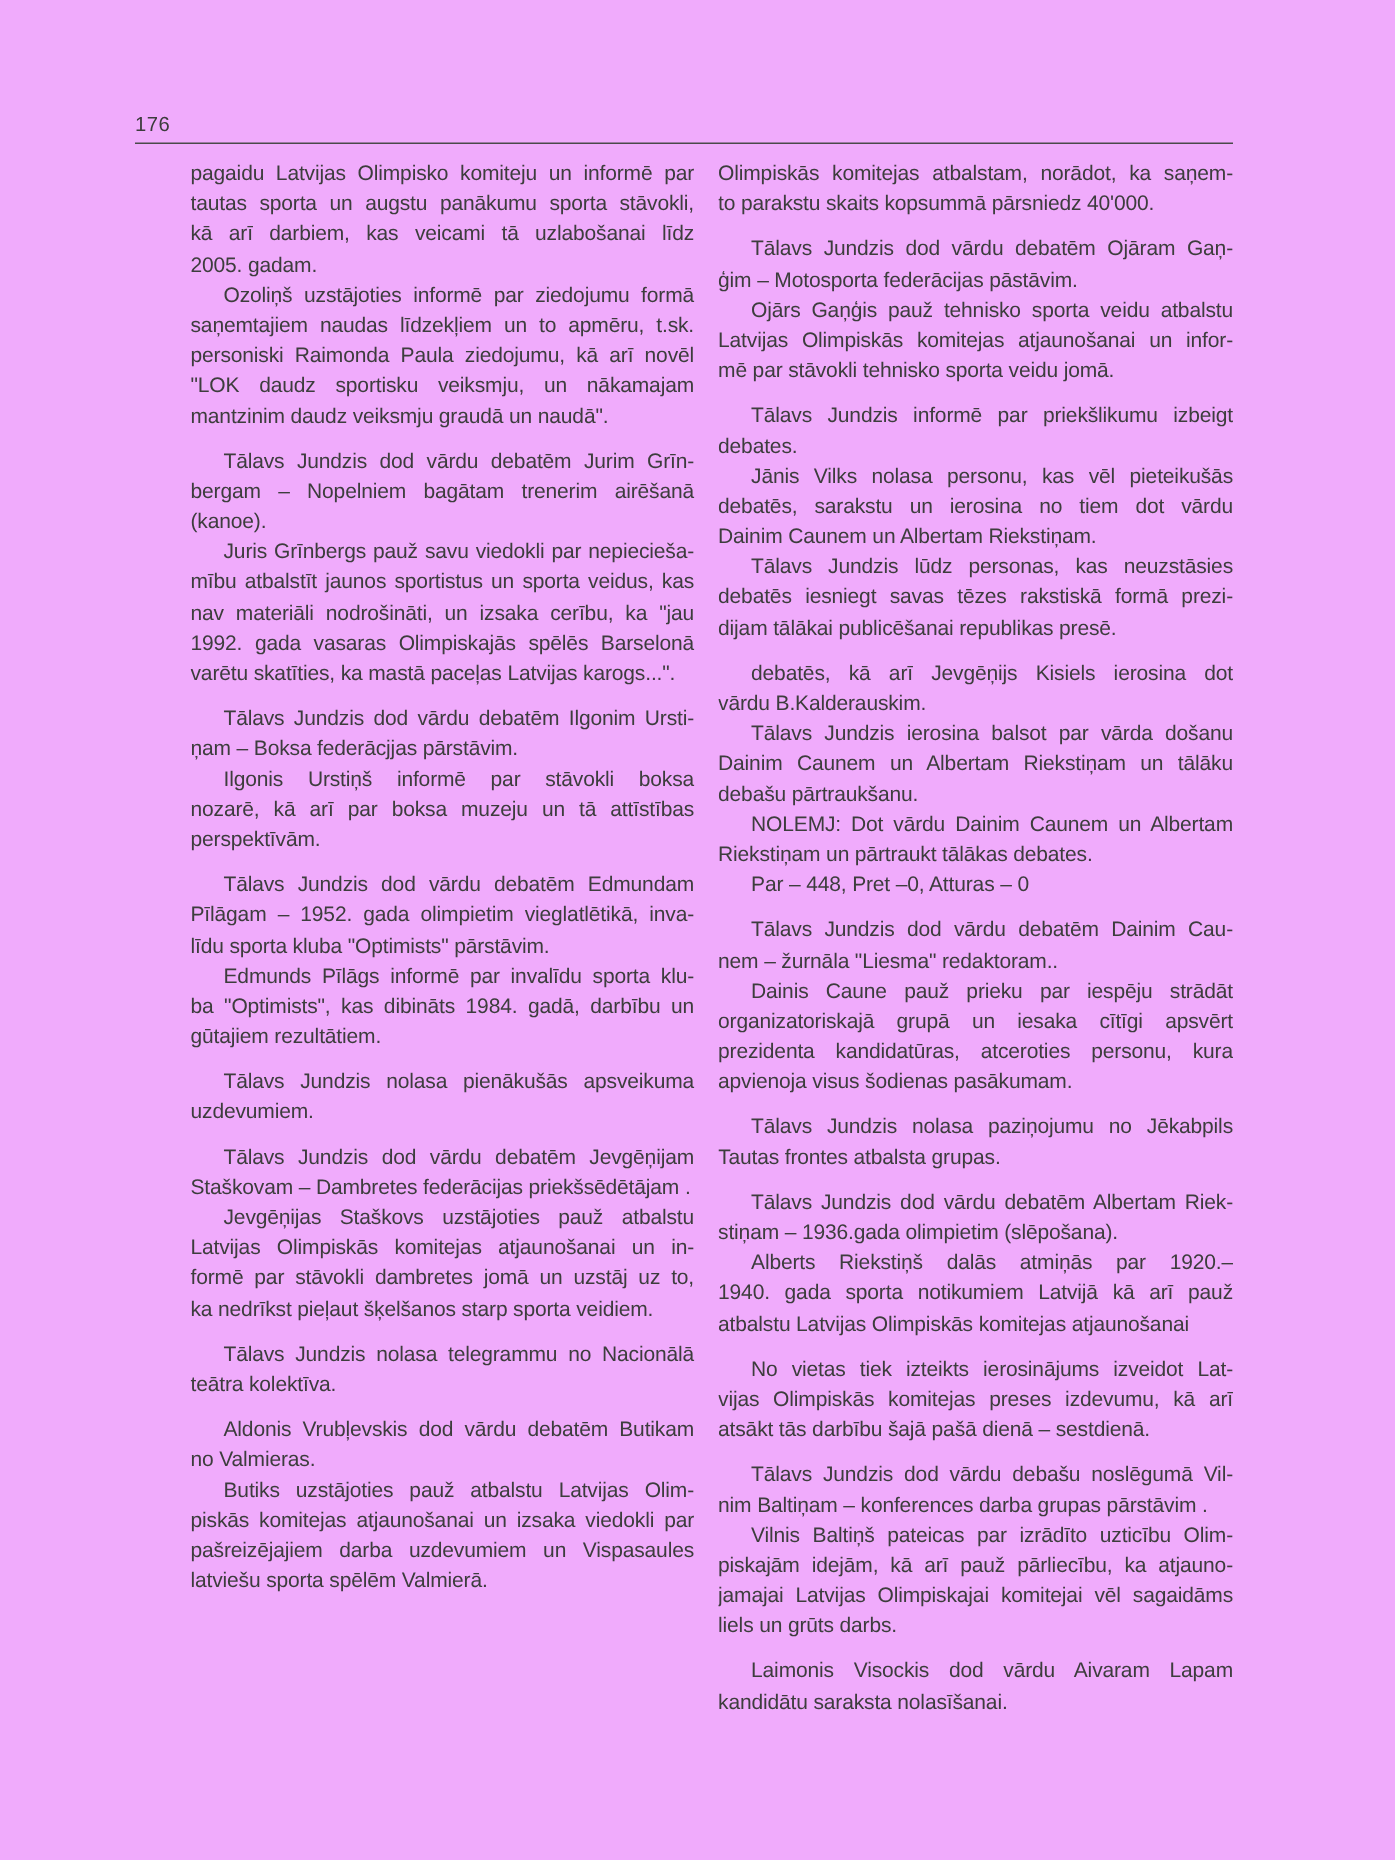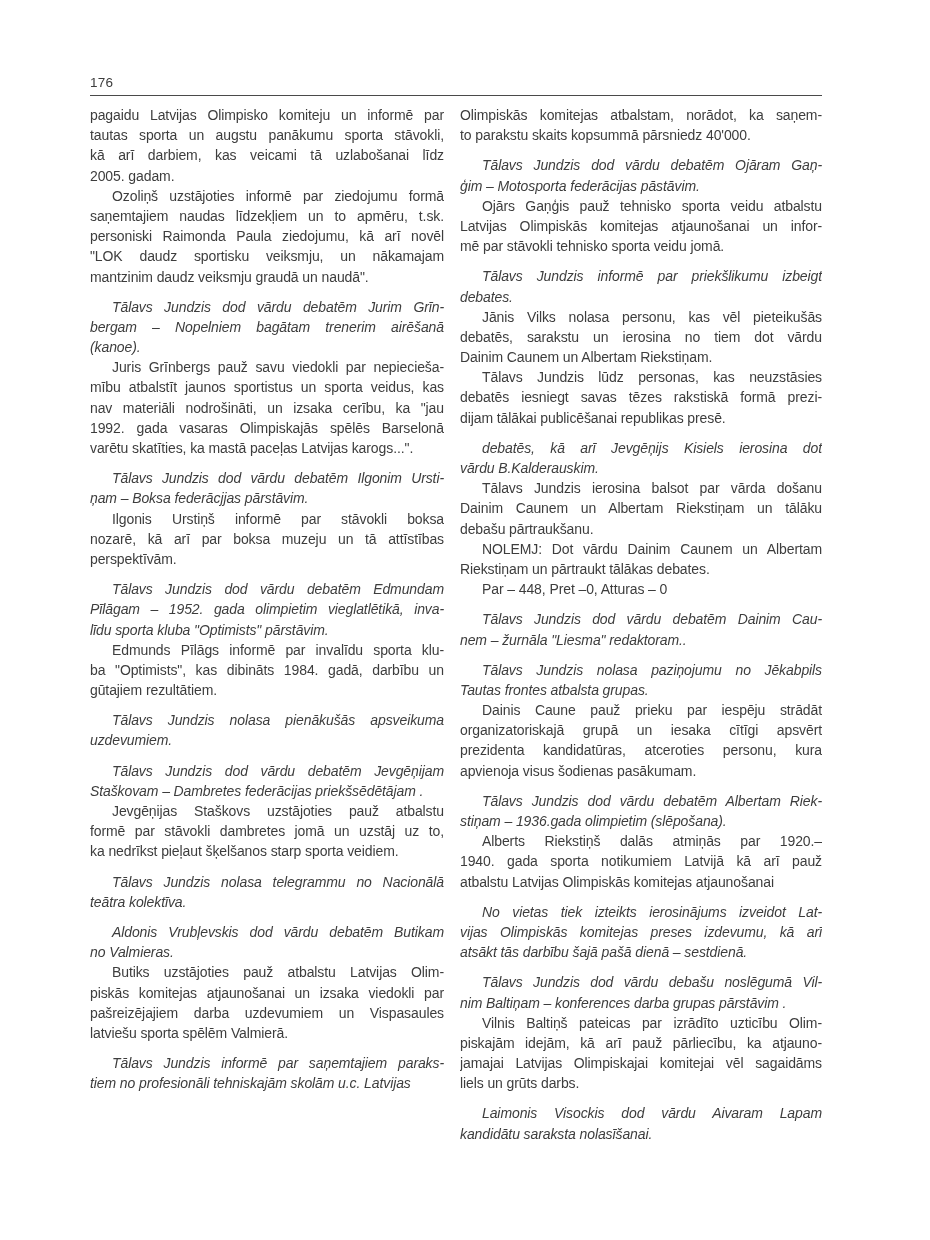--- a/index.html
+++ b/index.html
@@ -5,21 +5,21 @@
   html, body {
     margin: 0;
     padding: 0;
     background: #e8e8e8;
   }
   .page {
     position: relative;
     width: 930px;
     height: 1240px;
     margin: 0 auto;
-    background: #ffffff;
+    background: #f0abfc;
     font-family: "Liberation Sans", sans-serif;
     color: #3d3d3d;
     overflow: hidden;
     box-sizing: border-box;
   }
   .content {
     position: absolute;
     left: 90px;
     top: 76px;
     width: 732px;
@@ -33,32 +33,32 @@
   }
   .header-rule {
     border: none;
     border-top: 1.4px solid #4a4a4a;
     margin: 0 0 9px 0;
     width: 100%;
   }
   .columns {
     display: flex;
     gap: 16px;
+    margin-left: 37px;
   }
   .col {
     box-sizing: border-box;
   }
   .col-left  { width: 354px; }
   .col-right { width: 362px; }
   .para {
     margin: 0;
   }
   .para.gap {
     margin-top: 10px;
-    font-style: italic;
   }
   .line {
     font-size: 14px;
     line-height: 20.2px;
     letter-spacing: -0.1px;
     color: #3d3d3d;
     text-align: justify;
     text-align-last: justify;
     white-space: normal;
     overflow: hidden;
@@ -127,40 +127,37 @@
           <div class="para indent gap">
             <div class="line">Tālavs Jundzis nolasa pienākušās apsveikuma</div>
             <div class="line last">uzdevumiem.</div>
           </div>
           <div class="para indent gap">
             <div class="line">Tālavs Jundzis dod vārdu debatēm Jevgēņijam</div>
             <div class="line last">Staškovam – Dambretes federācijas priekšsēdētājam .</div>
           </div>
           <div class="para indent">
             <div class="line">Jevgēņijas Staškovs uzstājoties pauž atbalstu</div>
+            <div class="line">Latvijas Olimpiskās komitejas atjaunošanai un in-</div>
             <div class="line">formē par stāvokli dambretes jomā un uzstāj uz to,</div>
             <div class="line last">ka nedrīkst pieļaut šķelšanos starp sporta veidiem.</div>
           </div>
           <div class="para indent gap">
             <div class="line">Tālavs Jundzis nolasa telegrammu no Nacionālā</div>
             <div class="line last">teātra kolektīva.</div>
           </div>
           <div class="para indent gap">
             <div class="line">Aldonis Vrubļevskis dod vārdu debatēm Butikam</div>
             <div class="line last">no Valmieras.</div>
           </div>
           <div class="para indent">
             <div class="line">Butiks uzstājoties pauž atbalstu Latvijas Olim-</div>
             <div class="line">piskās komitejas atjaunošanai un izsaka viedokli par</div>
             <div class="line">pašreizējajiem darba uzdevumiem un Vispasaules</div>
             <div class="line last">latviešu sporta spēlēm Valmierā.</div>
-          </div>
-          <div class="para indent gap">
-            <div class="line">Tālavs Jundzis informē par saņemtajiem paraks-</div>
-            <div class="line last">tiem no profesionāli tehniskajām skolām u.c. Latvijas</div>
           </div>
         </div>
       <div class="col col-right">
           <div class="para">
             <div class="line">Olimpiskās komitejas atbalstam, norādot, ka saņem-</div>
             <div class="line last">to parakstu skaits kopsummā pārsniedz 40'000.</div>
           </div>
           <div class="para indent gap">
             <div class="line">Tālavs Jundzis dod vārdu debatēm Ojāram Gaņ-</div>
             <div class="line last">ģim – Motosporta federācijas pāstāvim.</div>
@@ -197,29 +194,29 @@
             <div class="line">NOLEMJ: Dot vārdu Dainim Caunem un Albertam</div>
             <div class="line last">Riekstiņam un pārtraukt tālākas debates.</div>
           </div>
           <div class="para indent">
             <div class="line last">Par – 448, Pret –0, Atturas – 0</div>
           </div>
           <div class="para indent gap">
             <div class="line">Tālavs Jundzis dod vārdu debatēm Dainim Cau-</div>
             <div class="line last">nem – žurnāla "Liesma" redaktoram..</div>
           </div>
-          <div class="para indent gap">
-            <div class="line">Tālavs Jundzis nolasa paziņojumu no Jēkabpils</div>
-            <div class="line last">Tautas frontes atbalsta grupas.</div>
-          </div>
           <div class="para indent">
             <div class="line">Dainis Caune pauž prieku par iespēju strādāt</div>
             <div class="line">organizatoriskajā grupā un iesaka cītīgi apsvērt</div>
             <div class="line">prezidenta kandidatūras, atceroties personu, kura</div>
             <div class="line last">apvienoja visus šodienas pasākumam.</div>
+          </div>
+          <div class="para indent gap">
+            <div class="line">Tālavs Jundzis nolasa paziņojumu no Jēkabpils</div>
+            <div class="line last">Tautas frontes atbalsta grupas.</div>
           </div>
           <div class="para indent gap">
             <div class="line">Tālavs Jundzis dod vārdu debatēm Albertam Riek-</div>
             <div class="line last">stiņam – 1936.gada olimpietim (slēpošana).</div>
           </div>
           <div class="para indent">
             <div class="line">Alberts Riekstiņš dalās atmiņās par 1920.–</div>
             <div class="line">1940. gada sporta notikumiem Latvijā kā arī pauž</div>
             <div class="line last">atbalstu Latvijas Olimpiskās komitejas atjaunošanai</div>
           </div>

